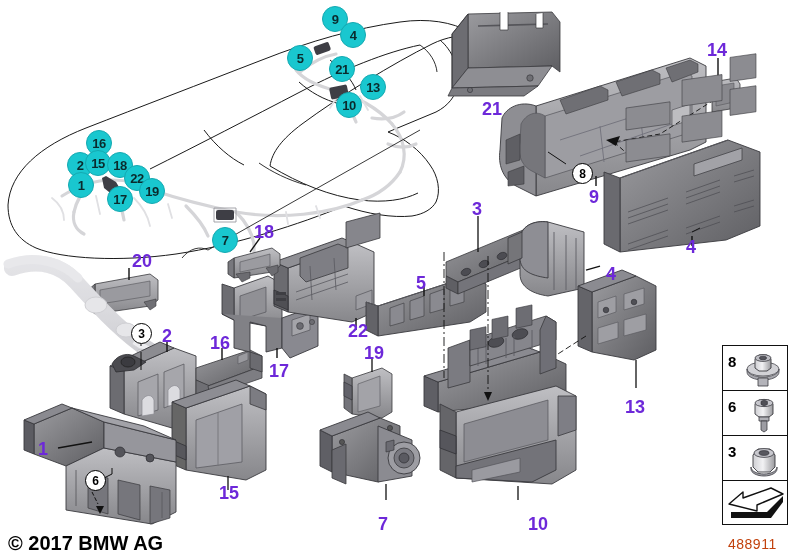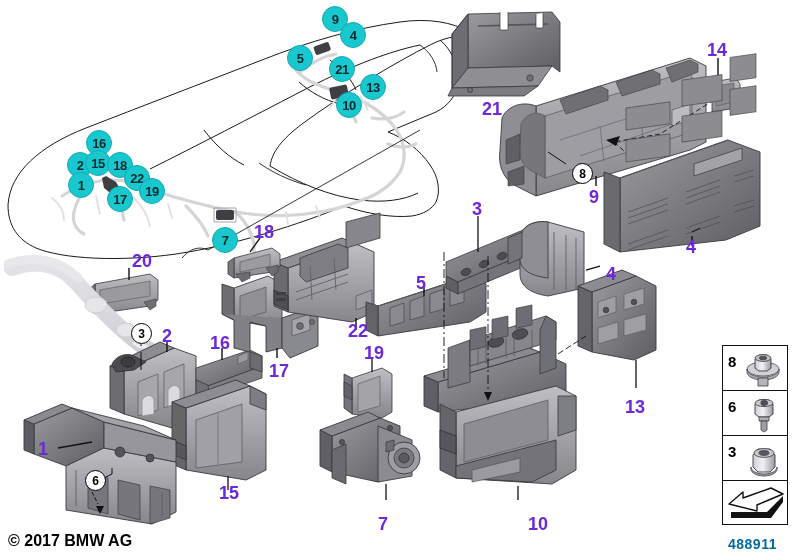--- a/index.html
+++ b/index.html
@@ -14,24 +14,24 @@
            font-size:13px;font-weight:bold;color:#0a2b2d;line-height:1;
            box-sizing:border-box;letter-spacing:-0.5px;}
   
   .plabel{position:absolute;font-size:18px;font-weight:bold;color:#6d28d9;
           line-height:1;white-space:nowrap;}
   
   .ringlabel{position:absolute;width:21px;height:21px;border-radius:50%;
              border:1.4px solid #000;background:#fff;
              display:flex;align-items:center;justify-content:center;
              font-size:12px;font-weight:bold;box-sizing:border-box;}
-  .copyright{position:absolute;left:8px;top:532px;font-size:16px;font-weight:bold;
+  .copyright{position:absolute;left:8px;top:532px;font-size:20px;font-weight:bold;
              letter-spacing:0px;}
   .diagnum{position:absolute;left:728px;top:536px;font-size:14px;
-           font-weight:bold;color:#0369a1;letter-spacing:0.5px;}
+           font-weight:normal;color:#c2410c;letter-spacing:0.5px;}
   
   .legendbox{position:absolute;left:722px;top:345px;width:66px;height:180px;
              border:1.2px solid #111;box-sizing:border-box;background:#fff;}
   .legrow{position:relative;height:45px;border-bottom:1.2px solid #111;box-sizing:border-box;}
   .legrow:last-child{border-bottom:none;}
   .legnum{position:absolute;left:5px;top:7px;font-size:15px;font-weight:bold;}
   .legart{position:absolute;right:4px;top:3px;width:40px;height:39px;}
 </style>
 </head>
 <body>

